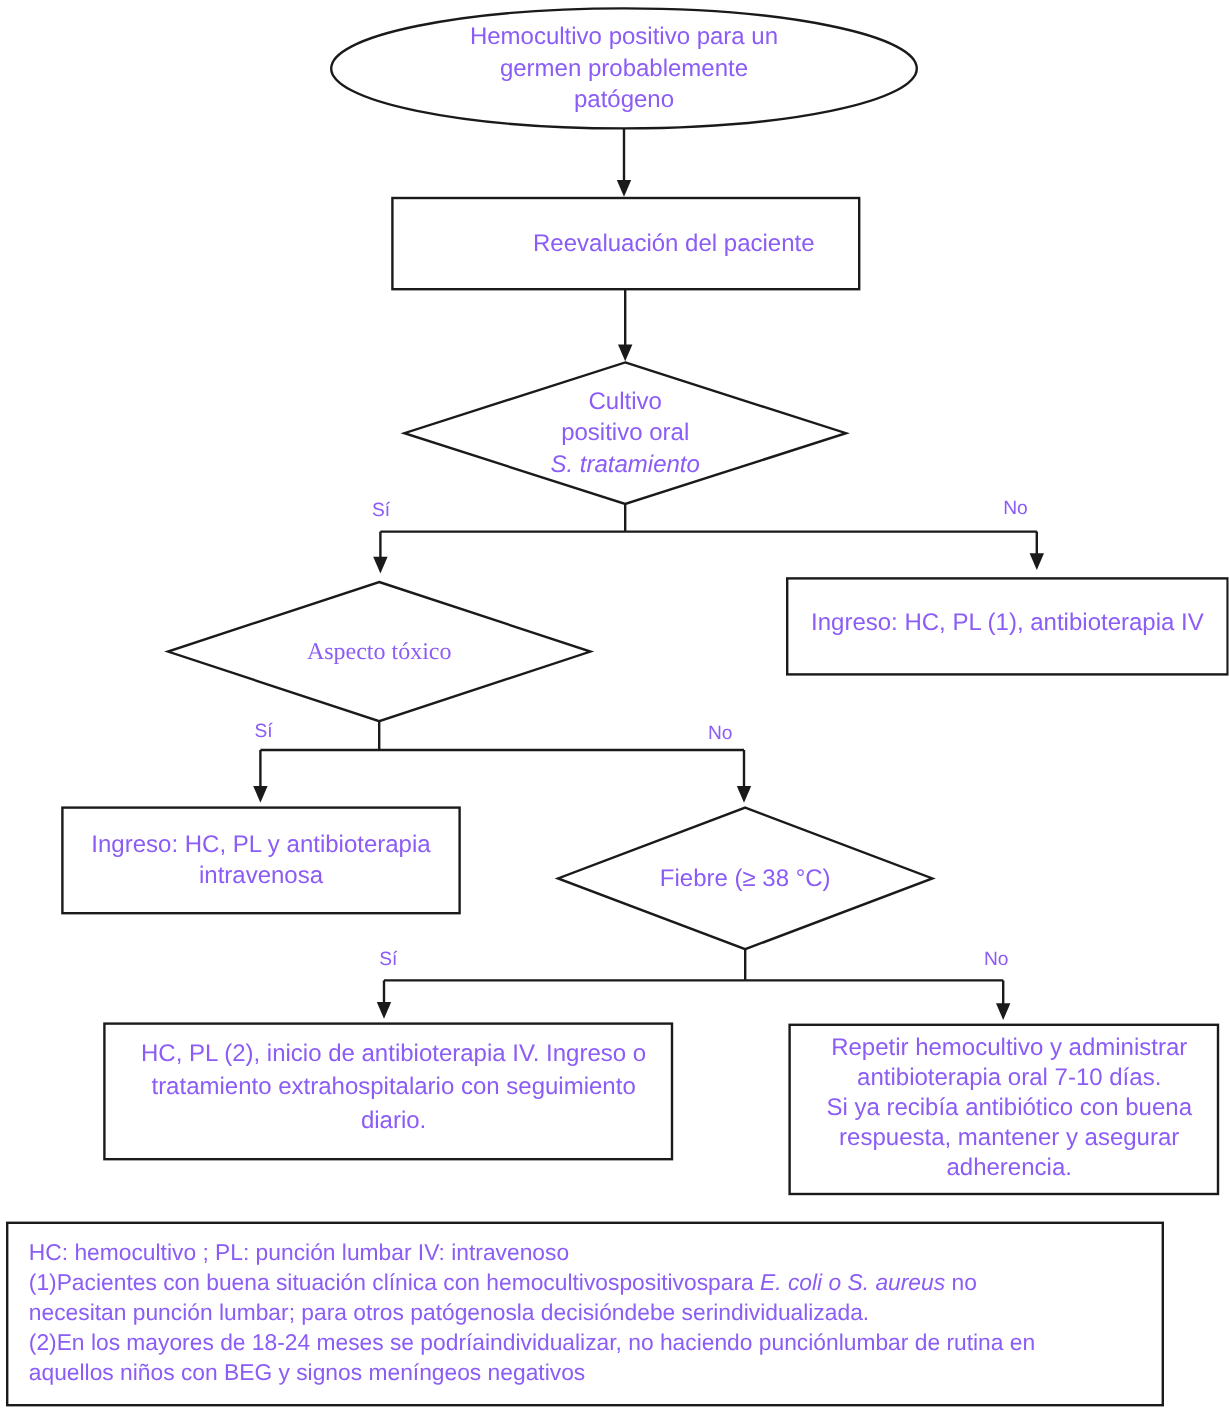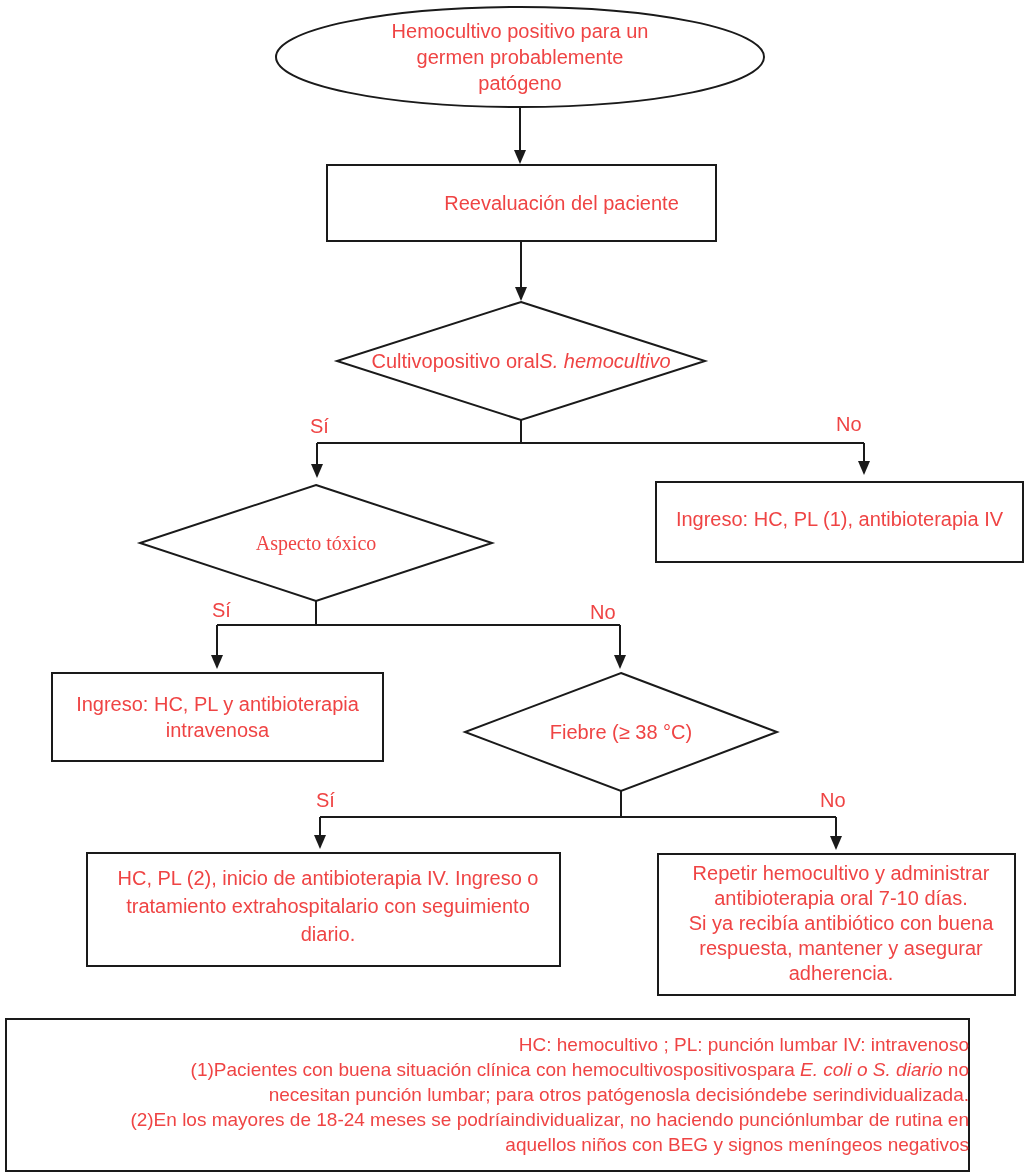--- a/index.html
+++ b/index.html
@@ -6,21 +6,21 @@
     margin: 0;
     padding: 0;
     background: #ffffff;
   }
   #canvas {
     position: relative;
     width: 1024px;
     height: 1176px;
     background: #ffffff;
     font-family: "Liberation Sans", sans-serif;
-    color: #ef4444;
+    color: #8b5cf6;
     overflow: hidden;
   }
   #shapes {
     position: absolute;
     left: 0;
     top: 0;
     z-index: 0;
   }
   .node {
     position: absolute;
@@ -29,59 +29,59 @@
     justify-content: center;
     text-align: center;
     font-size: 20px;
     line-height: 26px;
     white-space: pre;
     z-index: 1;
   }
   .node-col {
     position: absolute;
     display: flex;
-    flex-direction: row;
+    flex-direction: column;
     align-items: center;
     justify-content: center;
     text-align: center;
     font-size: 20px;
     line-height: 26px;
     white-space: pre;
     z-index: 1;
   }
   .node-left {
     position: absolute;
     display: block;
     text-align: center;
     font-size: 20px;
     white-space: pre;
     z-index: 1;
   }
   .edge-label {
     position: absolute;
-    font-size: 20px;
+    font-size: 16px;
     line-height: 22px;
     white-space: pre;
     z-index: 1;
   }
   .italic { font-style: italic; }
   #footnote-text {
     position: absolute;
     left: 6px;
     top: 1019px;
     width: 963px;
     height: 152px;
     padding: 13px 0 0 18px;
     box-sizing: border-box;
     font-size: 19px;
     line-height: 25px;
     text-align: left;
     z-index: 1;
   }
-  .fn-line { white-space: pre; text-align: right; }
+  .fn-line { white-space: pre; }
 </style>
 </head>
 <body>
 
 <div id="canvas">
 
   <svg id="shapes" width="1024" height="1176" viewBox="0 0 1024 1176">
     <defs>
       <marker id="arrow" markerUnits="userSpaceOnUse" markerWidth="16" markerHeight="16" refX="8" refY="8" orient="auto">
         <path d="M1,2 L15,8 L1,14 Z" fill="#1a1a1a"></path>
@@ -117,21 +117,21 @@
 
   <div class="node" style="left:276px; top:15px; width:488px; height:84px;">Hemocultivo positivo para un
 germen probablemente
 patógeno</div>
 
   <div class="node" style="left:327px; top:165px; width:469px; height:76px;">Reevaluación del paciente</div>
 
   <div class="node-col" style="left:371px; top:321px; width:300px; height:80px;">
     <span>Cultivo</span>
     <span>positivo oral</span>
-    <span class="italic">S. hemocultivo</span>
+    <span class="italic">S. tratamiento</span>
   </div>
 
   <div class="node" style="left:656px; top:482px; width:367px; height:73px;">Ingreso: HC, PL (1), antibioterapia IV</div>
 
   <div class="node" style="left:140px; top:485px; width:352px; height:116px;font-family:Liberation Serif, serif;">Aspecto tóxico</div>
 
   <div class="node" style="left:52px; top:673px; width:331px; height:88px;">Ingreso: HC, PL y antibioterapia
 intravenosa</div>
 
   <div class="node" style="left:465px; top:673px; width:312px; height:118px;">Fiebre (≥ 38 °C)</div>
@@ -148,19 +148,19 @@
 
   <div class="edge-label" style="left:310px; top:415px;">Sí</div>
   <div class="edge-label" style="left:836px; top:413px;">No</div>
   <div class="edge-label" style="left:212px; top:599px;">Sí</div>
   <div class="edge-label" style="left:590px; top:601px;">No</div>
   <div class="edge-label" style="left:316px; top:789px;">Sí</div>
   <div class="edge-label" style="left:820px; top:789px;">No</div>
 
   <div id="footnote-text">
     <div class="fn-line">HC: hemocultivo ; PL: punción lumbar IV: intravenoso</div>
-    <div class="fn-line"><span>(1)Pacientes con buena situación clínica con hemocultivospositivospara </span><span class="italic">E. coli o S. diario</span><span> no</span></div>
+    <div class="fn-line"><span>(1)Pacientes con buena situación clínica con hemocultivospositivospara </span><span class="italic">E. coli o S. aureus</span><span> no</span></div>
     <div class="fn-line">necesitan punción lumbar; para otros patógenosla decisióndebe serindividualizada.</div>
     <div class="fn-line">(2)En los mayores de 18-24 meses se podríaindividualizar, no haciendo punciónlumbar de rutina en</div>
     <div class="fn-line">aquellos niños con BEG y signos meníngeos negativos</div>
   </div>
 
 </div>
 
 </body></html>

